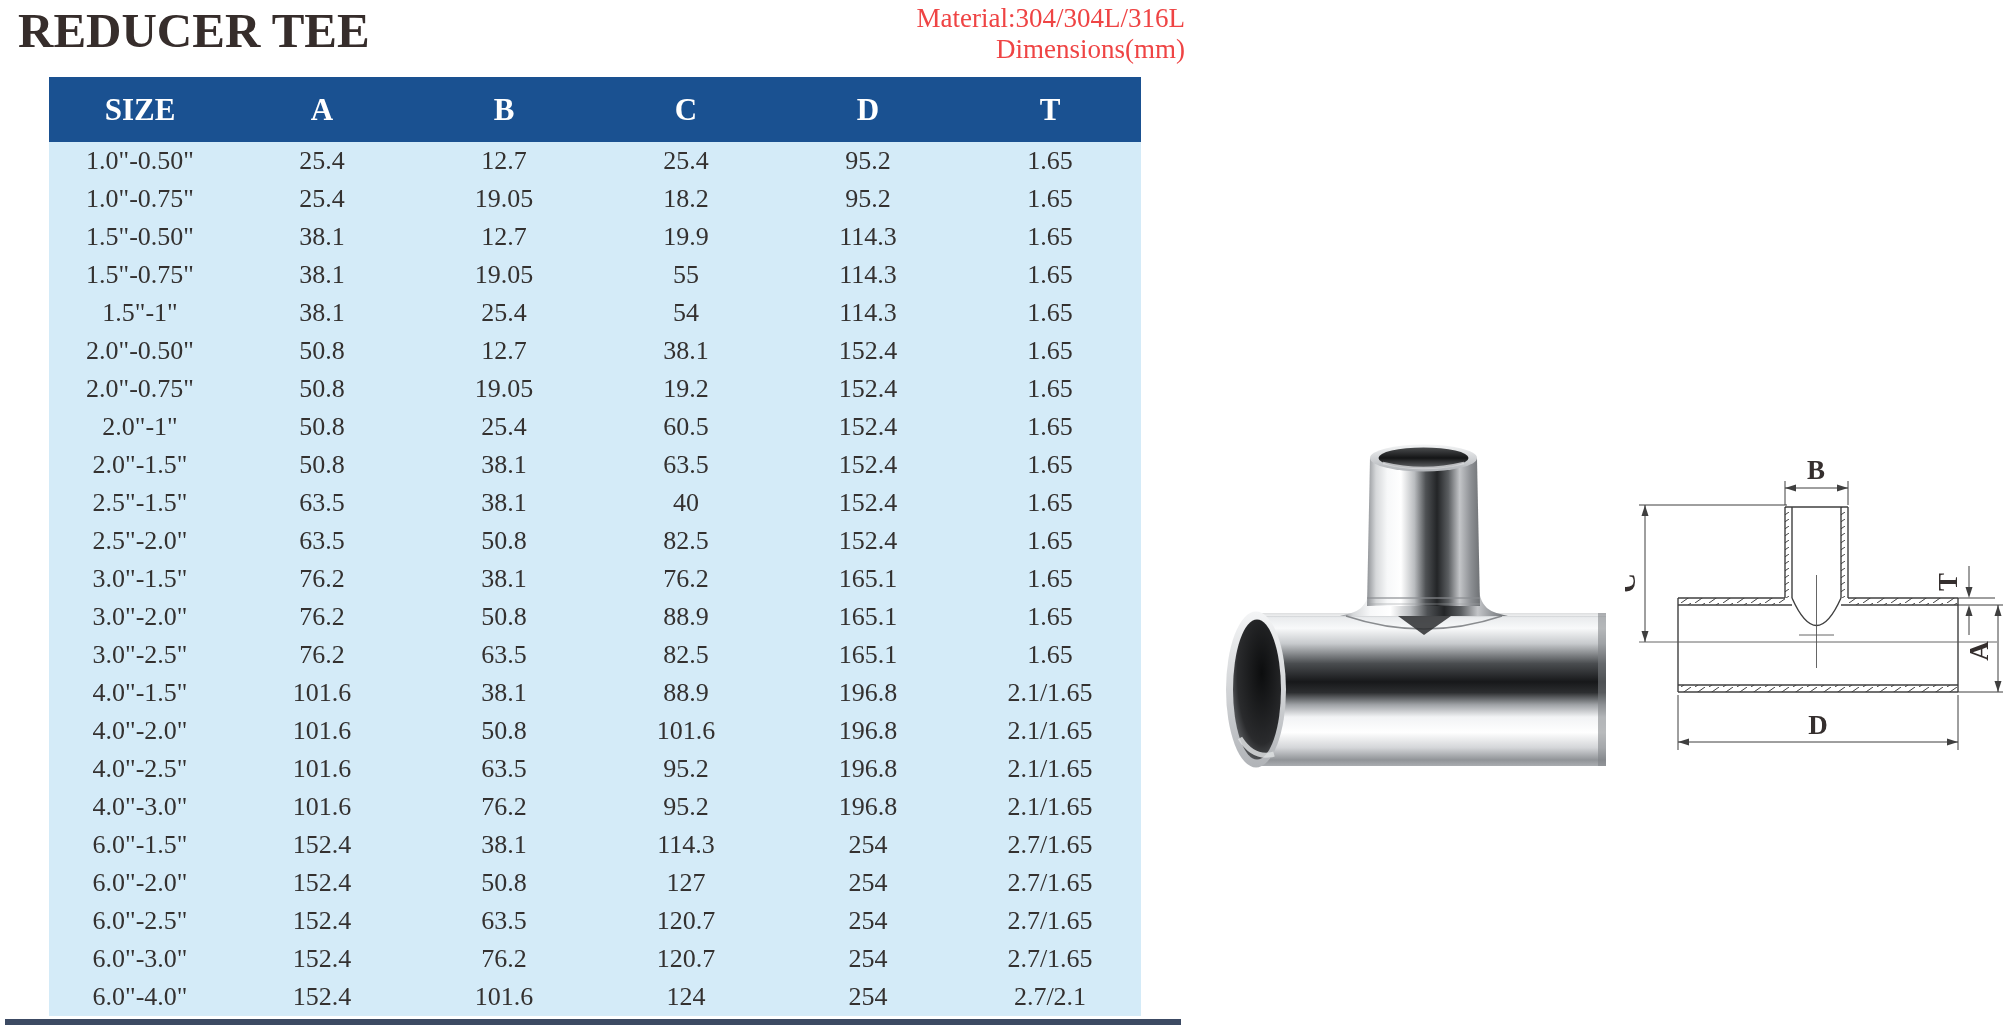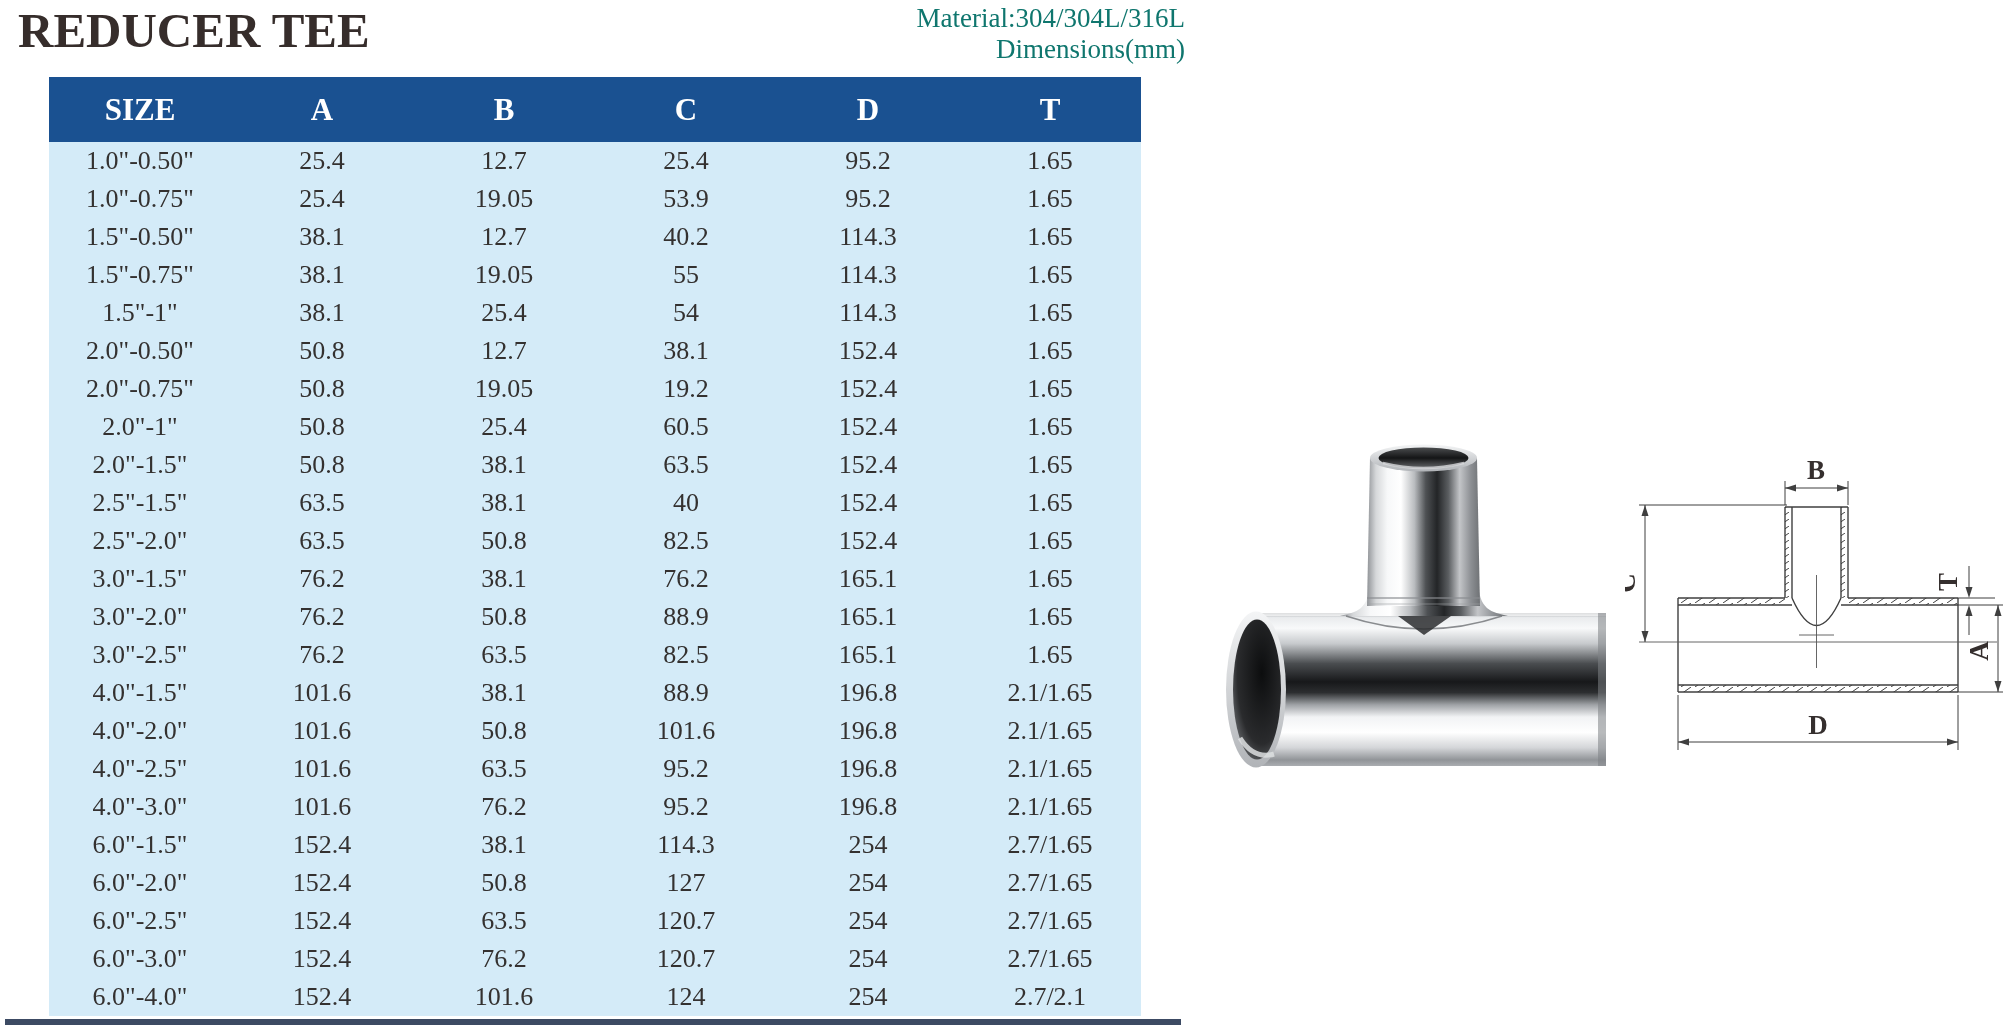--- a/index.html
+++ b/index.html
@@ -2,21 +2,21 @@
 <html style="--header-bg: #1a5191; --row-bg: #d4ebf8; --footer-bar: #3c4a63;"><head>
 <meta charset="utf-8">
 <style>
   html,body{margin:0;padding:0;background:#ffffff;}
   body{width:2003px;height:1025px;position:relative;overflow:hidden;
        font-family:"Liberation Serif", serif;color:#332f2e;}
 
   .page-title{position:absolute;left:8px;top:2px;font-size:49px;font-weight:bold;
               color:#362d2b;letter-spacing:0px;margin-left:10px;}
   .materials{position:absolute;top:3px;left:0;width:1185px;text-align:right;
-             font-size:27px;line-height:31px;color:#0f766e;}
+             font-size:27px;line-height:31px;color:#ef4444;}
 
   
   .spec-table{position:absolute;left:5px;top:77px;width:1092px;padding-left:44px;}
   .thead{display:flex;height:65px;align-items:center;background:var(--header-bg,#1a5191);}
   .th{flex:1 1 0;text-align:center;color:#ffffff;font-weight:bold;font-size:31px;}
   .tbody{background:var(--row-bg,#d4ebf8);}
   .tr{display:flex;height:38px;align-items:center;}
   .td{flex:1 1 0;text-align:center;font-size:26px;color:#343130;}
   .footer-bar{position:absolute;left:5px;top:1019px;width:1176px;height:6px;
               background:var(--footer-bar,#3c4a63);}
@@ -51,29 +51,29 @@
         <div class="td">25.4</div>
         <div class="td">12.7</div>
         <div class="td">25.4</div>
         <div class="td">95.2</div>
         <div class="td">1.65</div>
       </div>
       <div class="tr">
         <div class="td">1.0"-0.75"</div>
         <div class="td">25.4</div>
         <div class="td">19.05</div>
-        <div class="td">53.9</div>
+        <div class="td">18.2</div>
         <div class="td">95.2</div>
         <div class="td">1.65</div>
       </div>
       <div class="tr">
         <div class="td">1.5"-0.50"</div>
         <div class="td">38.1</div>
         <div class="td">12.7</div>
-        <div class="td">40.2</div>
+        <div class="td">19.9</div>
         <div class="td">114.3</div>
         <div class="td">1.65</div>
       </div>
       <div class="tr">
         <div class="td">1.5"-0.75"</div>
         <div class="td">38.1</div>
         <div class="td">19.05</div>
         <div class="td">55</div>
         <div class="td">114.3</div>
         <div class="td">1.65</div>

